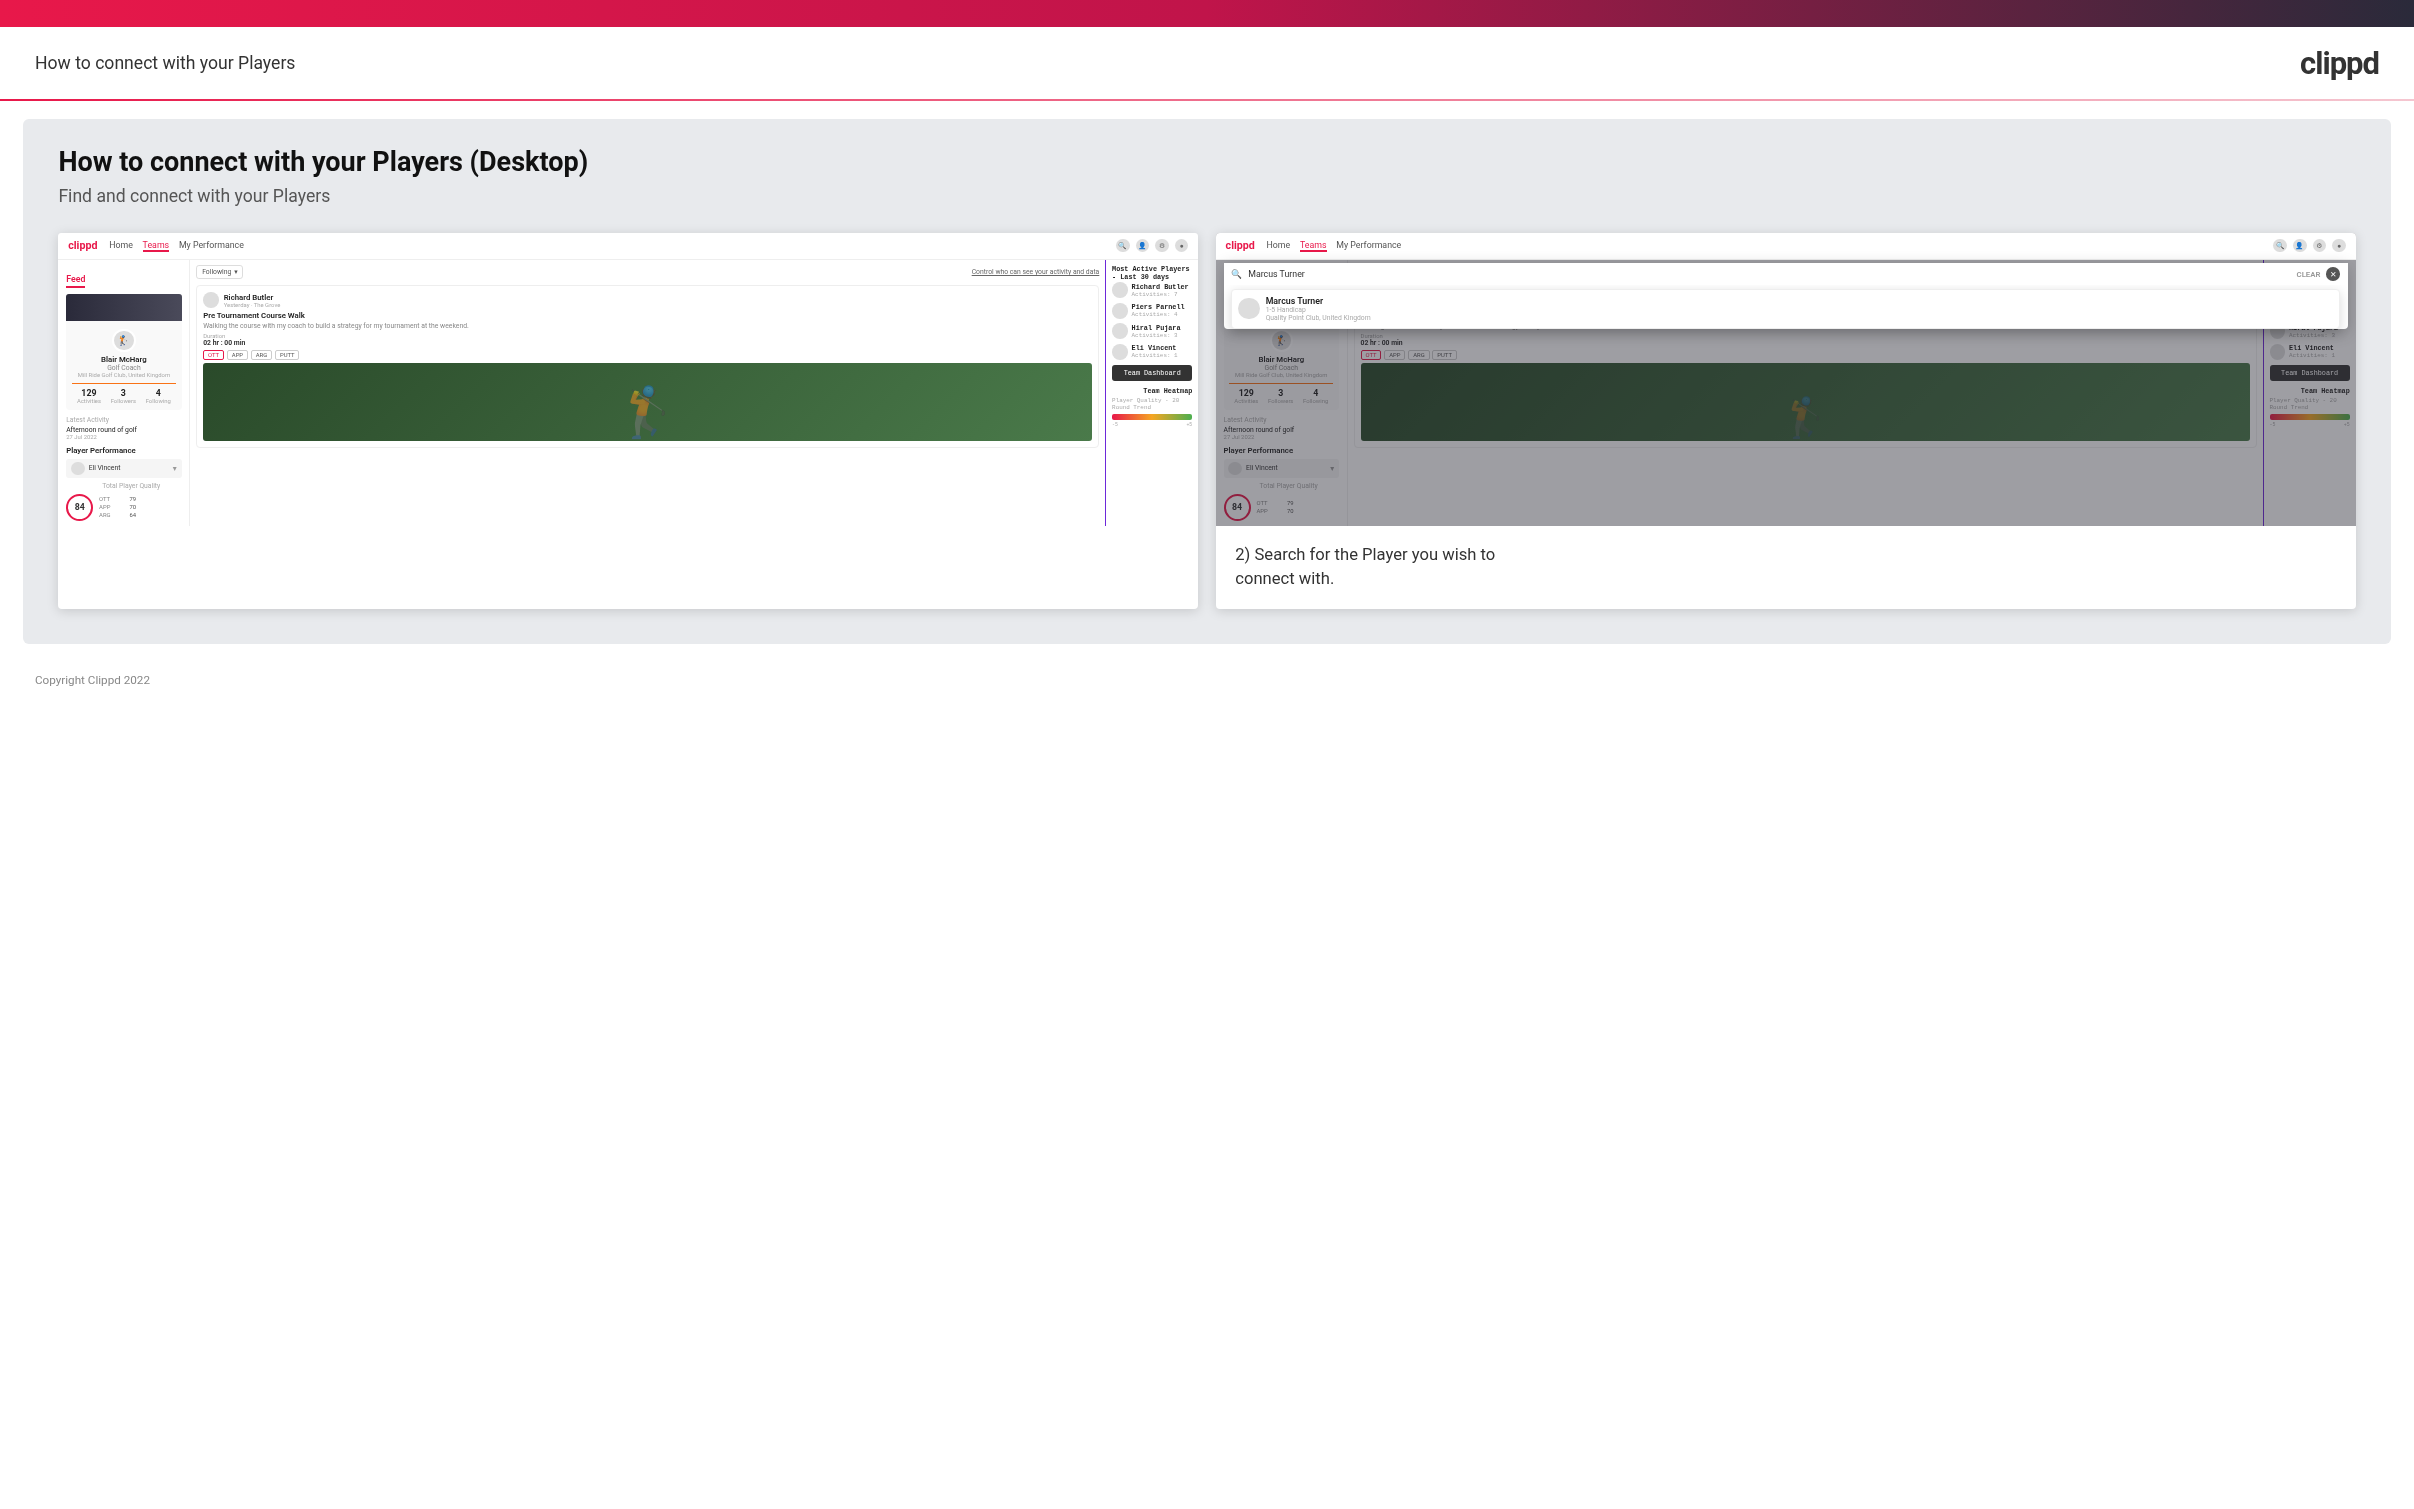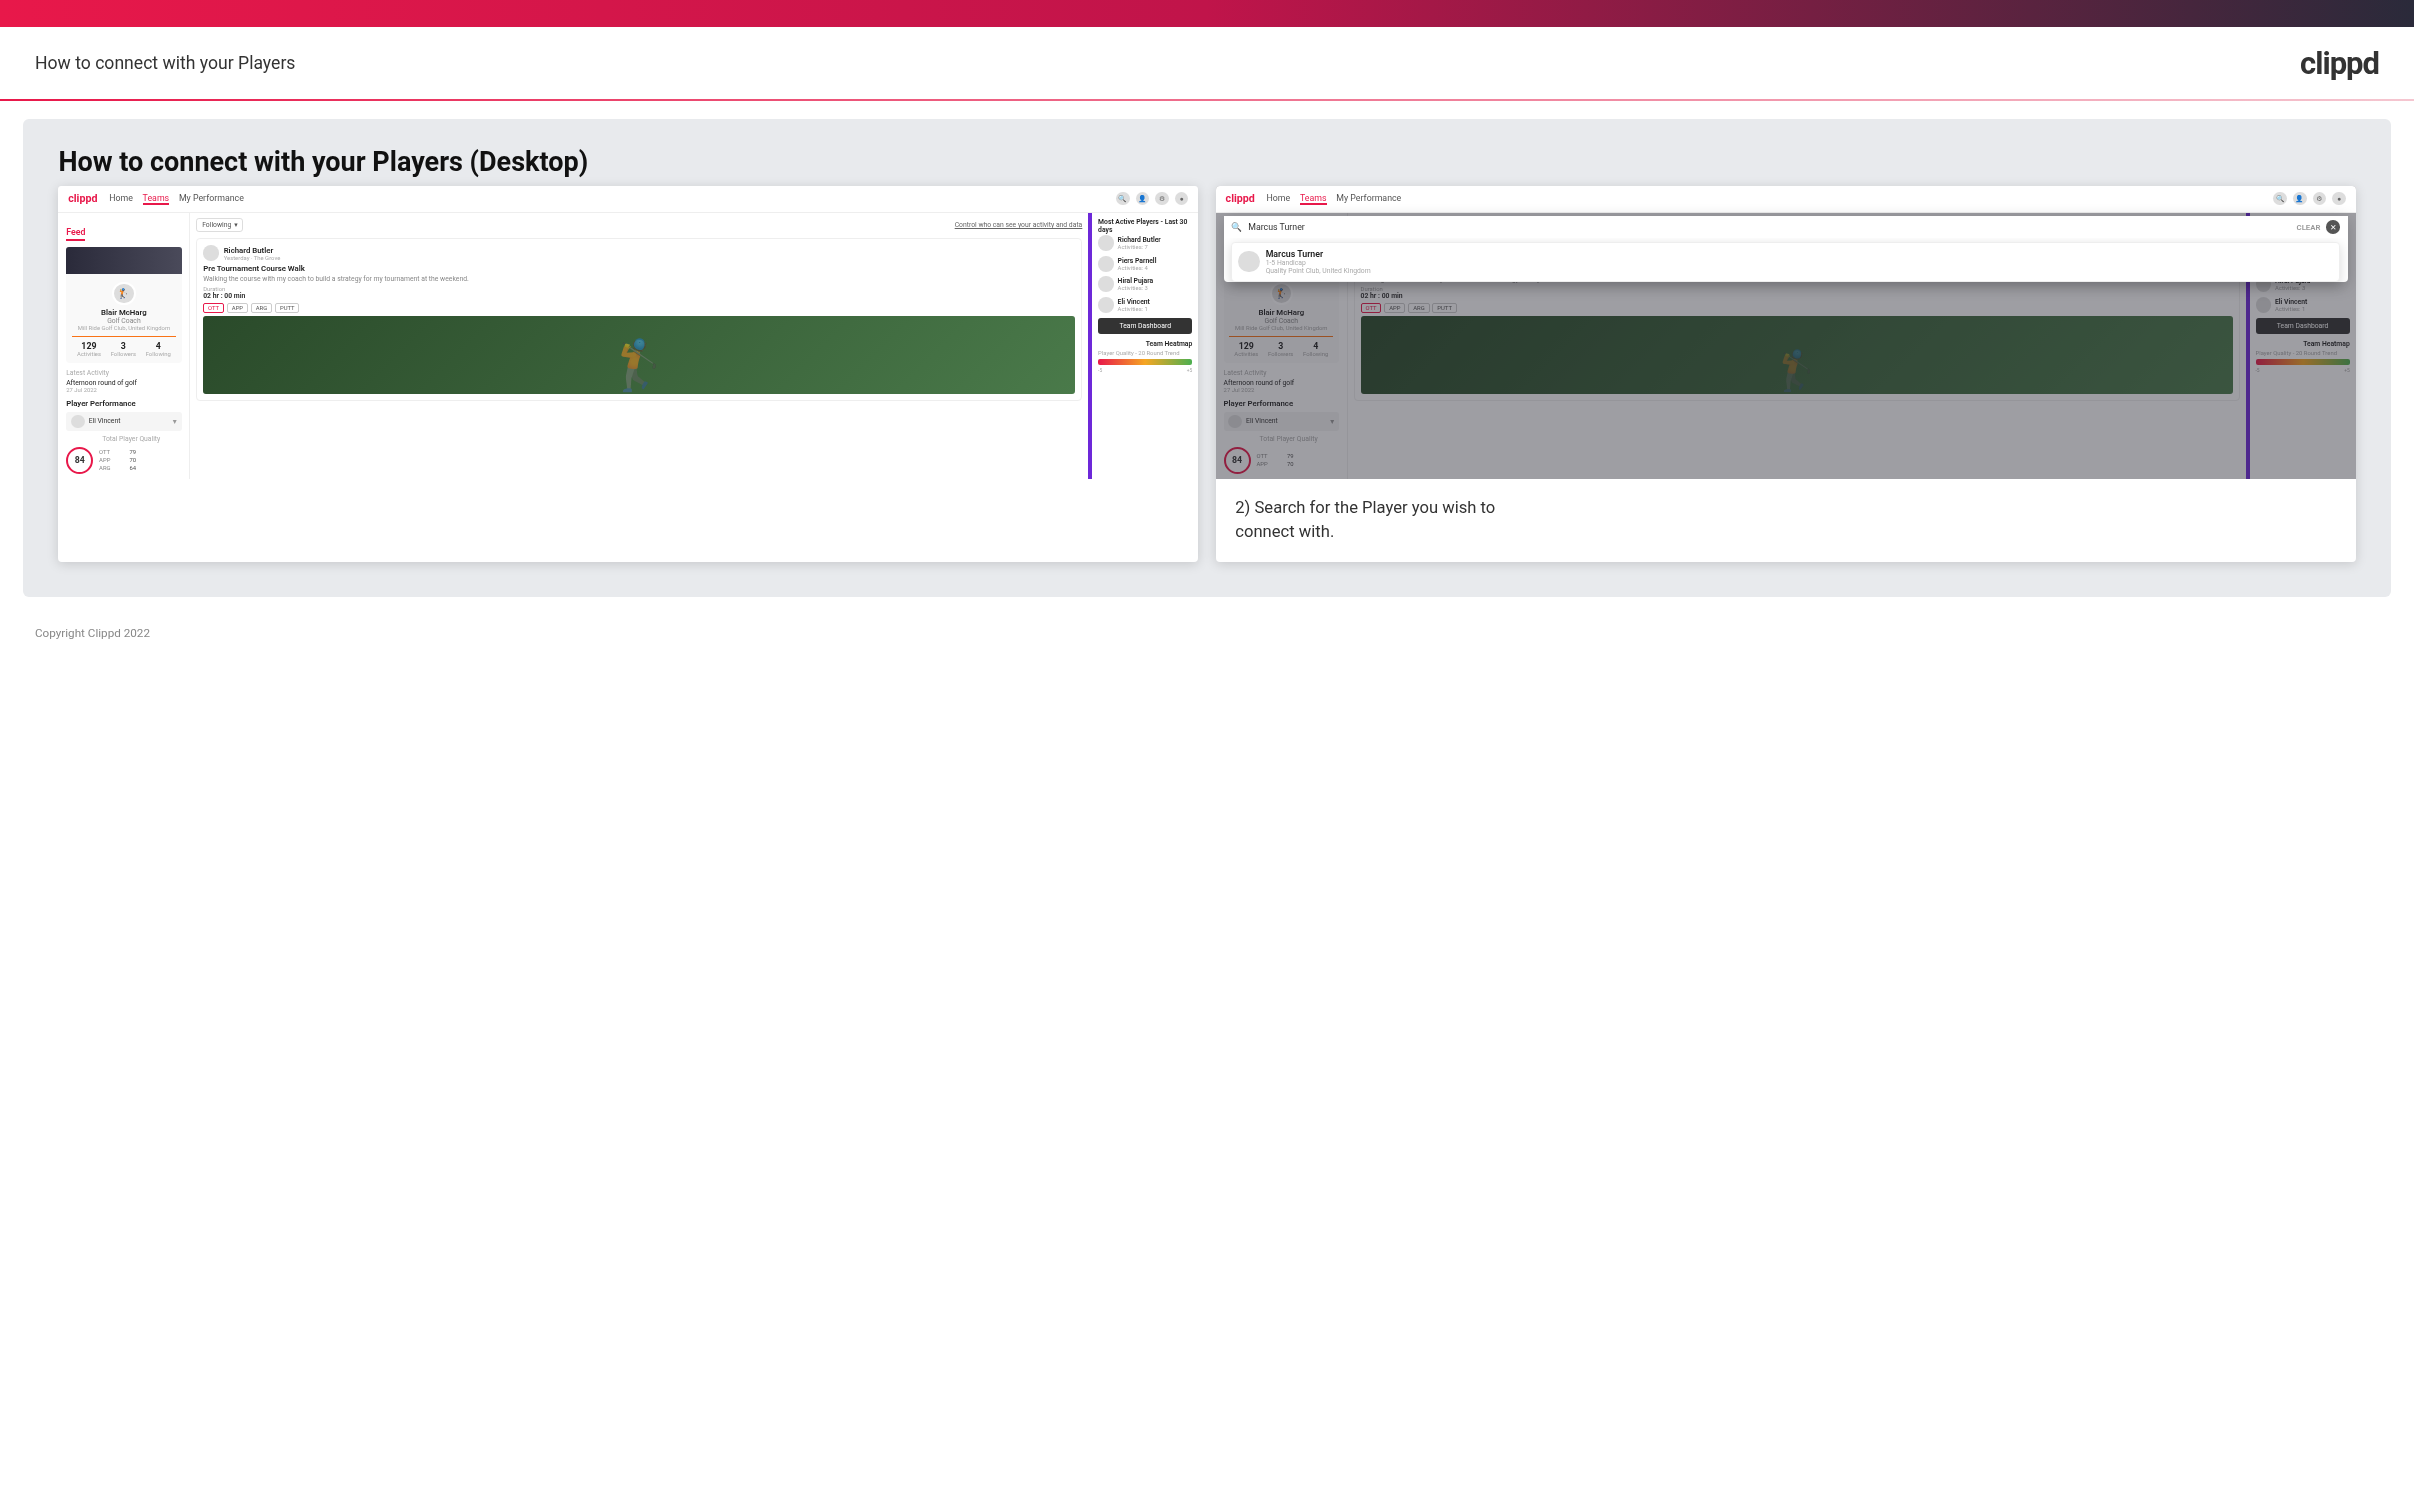--- a/index.html
+++ b/index.html
@@ -408,24 +408,25 @@
       border-radius: 2.9px;
       margin-top: 3.9px;
       display: flex;
       align-items: flex-end;
       justify-content: center;
       overflow: hidden;
     }
 
     
     .app-right {
-      width: 110px;
+      width: 93px;
       background: #fff;
-      border-left: 4px solid #6d28d9;
+      border-left: 1px solid #6d28d9;
       padding: 5.9px;
+      font-family: Liberation Mono, monospace;
     }
     .most-active-label {
       font-size: 6.8px;
       font-weight: 600;
       color: #222;
       margin-bottom: 1px;
     }
     .player-list-item {
       display: flex;
       align-items: center;
@@ -581,20 +582,21 @@
   <span class="header-title">How to connect with your Players</span>
   <span class="logo">
     <span>clippd</span>
   </span>
 </div>
 
 <div class="header-divider"></div>
 
 <div class="main-content">
   <div class="main-title">How to connect with your Players (Desktop)</div>
+  <div class="main-subtitle">Find and connect with your Players</div>
 
   <div class="screenshots-row">
 
     <div class="screenshot-panel">
       <div class="mock-app">
 
         <div class="app-nav app-nav-second">
           <span class="app-logo">clippd</span>
           <div class="app-nav-items">
             <span class="app-nav-item">Home</span>

